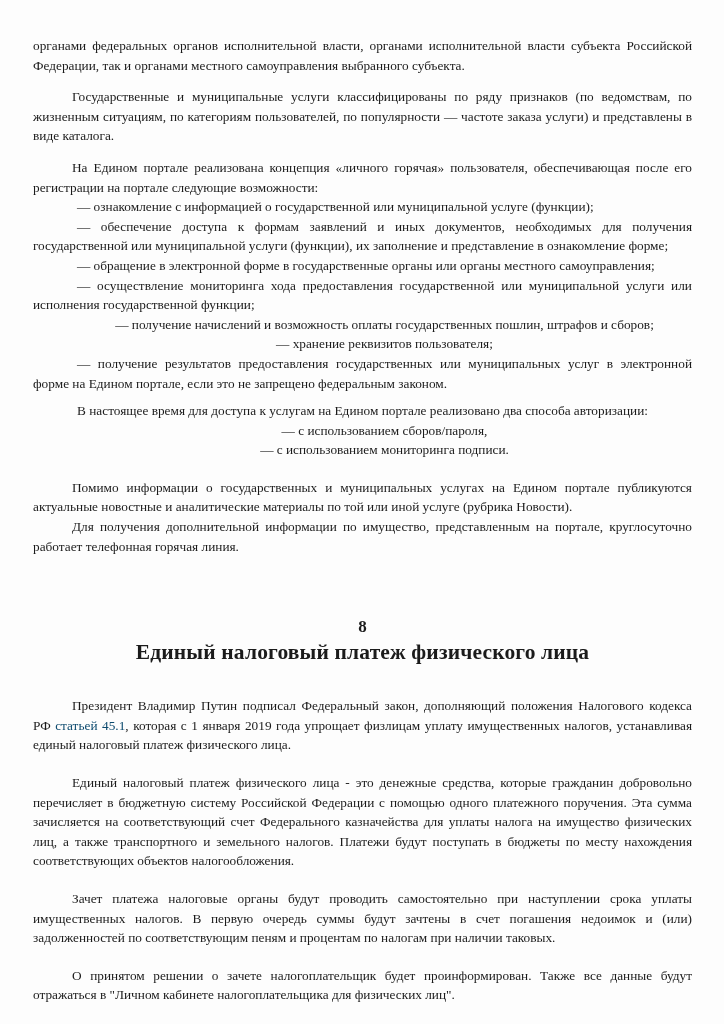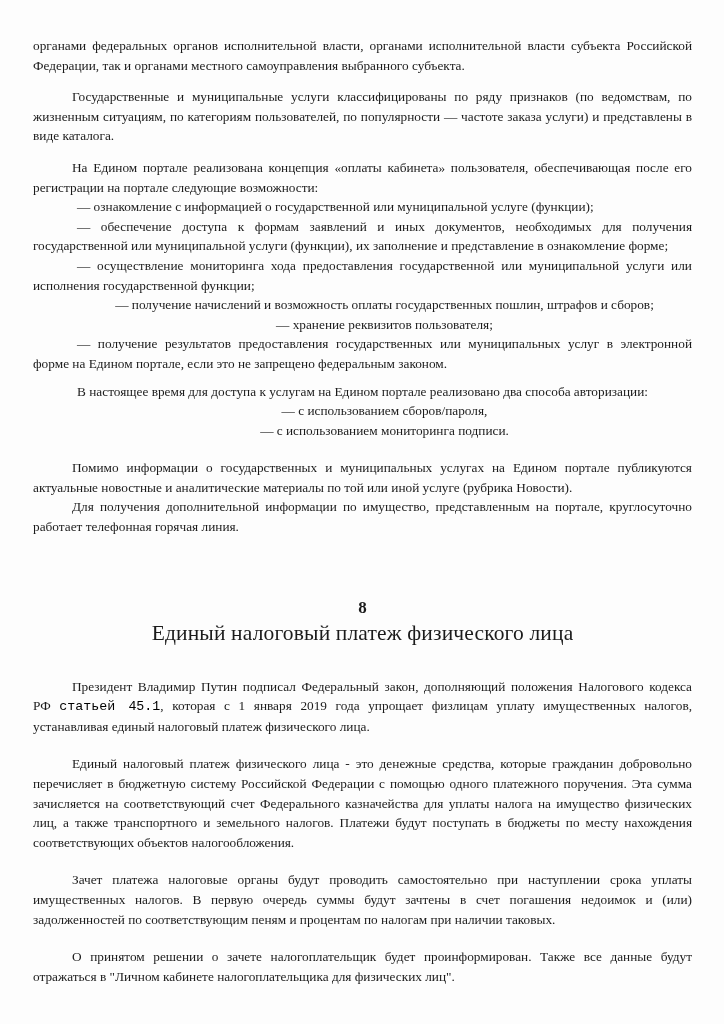--- a/index.html
+++ b/index.html
@@ -57,49 +57,49 @@
     text-align: center;
     font-size: 17px;
     font-weight: bold;
     line-height: 22px;
     font-family: "Liberation Serif", "DejaVu Serif", serif;
   }
   .section-title {
     margin: 0;
     text-align: center;
     font-size: 21.5px;
-    font-weight: normal;
+    font-weight: bold;
     line-height: 28px;
     letter-spacing: 0.15px;
     font-family: "Liberation Serif", "DejaVu Serif", serif;
   }
   a.inline-link {
-    color: #000000;
+    color: #0c4a6e;
     text-decoration: none;
-    font-family: Liberation Mono, monospace;
   }
 </style>
 </head>
 <body>
 
 <div class="page">
   <div class="doc-body">
 
     <p class="para noindent">органами федеральных органов исполнительной власти, органами исполнительной власти субъекта Российской Федерации, так и органами местного самоуправления выбранного субъекта.</p>
 
     <div class="gap-md"></div>
 
     <p class="para indent">Государственные и муниципальные услуги классифицированы по ряду признаков (по ведомствам, по жизненным ситуациям, по категориям пользователей, по популярности — частоте заказа услуги) и представлены в виде каталога.</p>
 
     <div class="gap-md"></div>
 
-    <p class="para indent">На Едином портале реализована концепция «оплаты кабинета» пользователя, обеспечивающая после его регистрации на портале следующие возможности:</p>
+    <p class="para indent">На Едином портале реализована концепция «личного горячая» пользователя, обеспечивающая после его регистрации на портале следующие возможности:</p>
 
     <p class="para dash">— ознакомление с информацией о государственной или муниципальной услуге (функции);</p>
     <p class="para dash">— обеспечение доступа к формам заявлений и иных документов, необходимых для получения государственной или муниципальной услуги (функции), их заполнение и представление в ознакомление форме;</p>
+    <p class="para dash">— обращение в электронной форме в государственные органы или органы местного самоуправления;</p>
     <p class="para dash">— осуществление мониторинга хода предоставления государственной или муниципальной услуги или исполнения государственной функции;</p>
     <p class="para dash flush">— получение начислений и возможность оплаты государственных пошлин, штрафов и сборов;</p>
     <p class="para dash flush">— хранение реквизитов пользователя;</p>
     <p class="para dash">— получение результатов предоставления государственных или муниципальных услуг в электронной форме на Едином портале, если это не запрещено федеральным законом.</p>
 
     <div class="gap-sm"></div>
 
     <p class="para noindent flush">В настоящее время для доступа к услугам на Едином портале реализовано два способа авторизации:</p>
 
     <p class="para dash flush">— с использованием сборов/пароля,</p>

